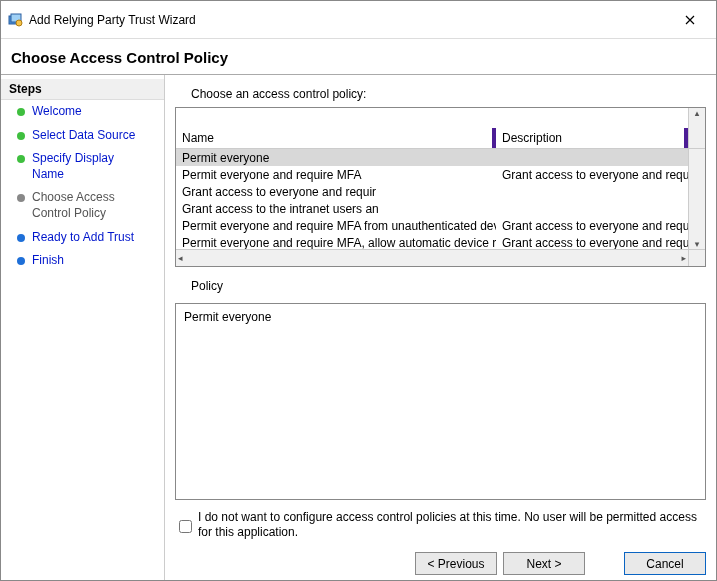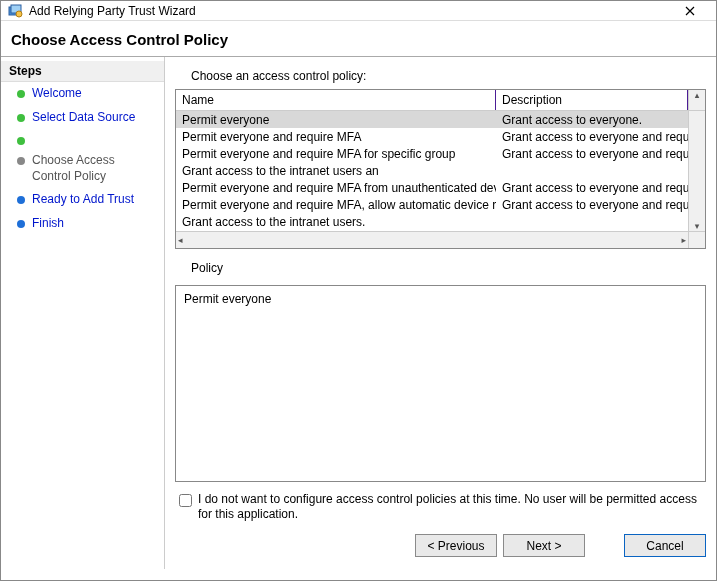--- a/index.html
+++ b/index.html
@@ -9,21 +9,21 @@
     font-size: 12px;
     background: #fff;
     color: #000;
     width: 717px;
     height: 581px;
     overflow: hidden;
     border: 1px solid #888;
     position: relative;
   }
   .titlebar {
-    height: 20px;
+    height: 38px;
     display: flex;
     align-items: center;
     padding: 0 6px;
     background: #fff;
     border-bottom: 1px solid #ddd;
   }
   .titlebar .icon {
     width: 16px; height: 16px;
     margin-right: 6px;
     display: flex; align-items: center; justify-content: center;
@@ -99,21 +99,21 @@
     font-size: 12px;
   }
   .table-head .col, .row .col {
     padding: 3px 6px;
     white-space: nowrap;
     overflow: hidden;
   }
   .col-name { width: 320px; flex-shrink: 0; }
   .col-desc { flex: 1; }
   .col-scroll { width: 17px; border-left: 1px solid #ccc; background: #f0f0f0; text-align:center; font-size:9px; color:#555;}
-  .table-head .col-name, .table-head .col-desc { border-right: 1px solid #4c1d95; }
+  .table-head .col-name, .table-head .col-desc { border-right: 4px solid #4c1d95; margin-top: 20px; }
   .table-body {
     flex: 1;
     overflow: hidden;
     position: relative;
   }
   .rows-viewport { position: absolute; inset: 0 17px 17px 0; overflow: hidden; }
   .row { display: flex; font-size: 12px; height: 17px; align-items: center; }
   .row.selected { background: #d8d8d8; }
   .vscroll { position: absolute; right: 0; top: 0; bottom: 17px; width: 17px; background: #f0f0f0; border-left: 1px solid #ccc; display:flex; flex-direction:column; align-items:center; justify-content:space-between; font-size:9px; color:#555;}
   .hscroll { position: absolute; left: 0; right: 17px; bottom: 0; height: 17px; background: #f0f0f0; border-top: 1px solid #ccc; display:flex; align-items:center; justify-content:space-between; font-size:9px; padding:0 2px; color:#555;}
@@ -122,21 +122,21 @@
     border: 1px solid #888;
     flex: 1;
     min-height: 150px;
     padding: 6px 8px;
     margin-top: 4px;
     background: #fff;
     overflow: auto;
   }
   .checkbox-row {
     display: flex;
-    align-items: flex-start;
+    align-items: center;
     margin-top: 10px;
     padding: 0 2px;
   }
   .checkbox-row input { margin: 2px 6px 0 2px; }
   .checkbox-row label { line-height: 1.25; }
   .button-row {
     display: flex;
     justify-content: flex-end;
     gap: 6px;
     margin-top: 12px;
@@ -183,20 +183,21 @@
         <div class="step-item">
           <span class="step-bullet bullet-done"></span>
           <span>Welcome</span>
         </div>
         <div class="step-item">
           <span class="step-bullet bullet-done"></span>
           <span>Select Data Source</span>
         </div>
         <div class="step-item">
           <span class="step-bullet bullet-done"></span>
+          <span>Specify Display Name</span>
         </div>
         <div class="step-item current">
           <span class="step-bullet bullet-current"></span>
           <span>Choose Access Control Policy</span>
         </div>
         <div class="step-item">
           <span class="step-bullet bullet-future"></span>
           <span>Ready to Add Trust</span>
         </div>
         <div class="step-item">
@@ -212,28 +213,26 @@
     <div class="table-frame">
       <div class="table-head">
         <div class="col col-name">Name</div>
         <div class="col col-desc">Description</div>
         <div class="col-scroll">▴</div>
       </div>
       <div class="table-body">
         <div class="rows-viewport" id="rows">
             <div class="row selected">
               <div class="col col-name">Permit everyone</div>
-              <div class="col col-desc">Grant access to everyone.</div>
             </div>
             <div class="row">
               <div class="col col-name">Permit everyone and require MFA</div>
               <div class="col col-desc">Grant access to everyone and requir</div>
             </div>
             <div class="row">
-              <div class="col col-name">Permit everyone and require MFA for specific group</div>
               <div class="col col-desc">Grant access to everyone and requir</div>
             </div>
             <div class="row">
               <div class="col col-desc">Grant access to the intranet users an</div>
             </div>
             <div class="row">
               <div class="col col-name">Permit everyone and require MFA from unauthenticated devices</div>
               <div class="col col-desc">Grant access to everyone and requir</div>
             </div>
             <div class="row">

